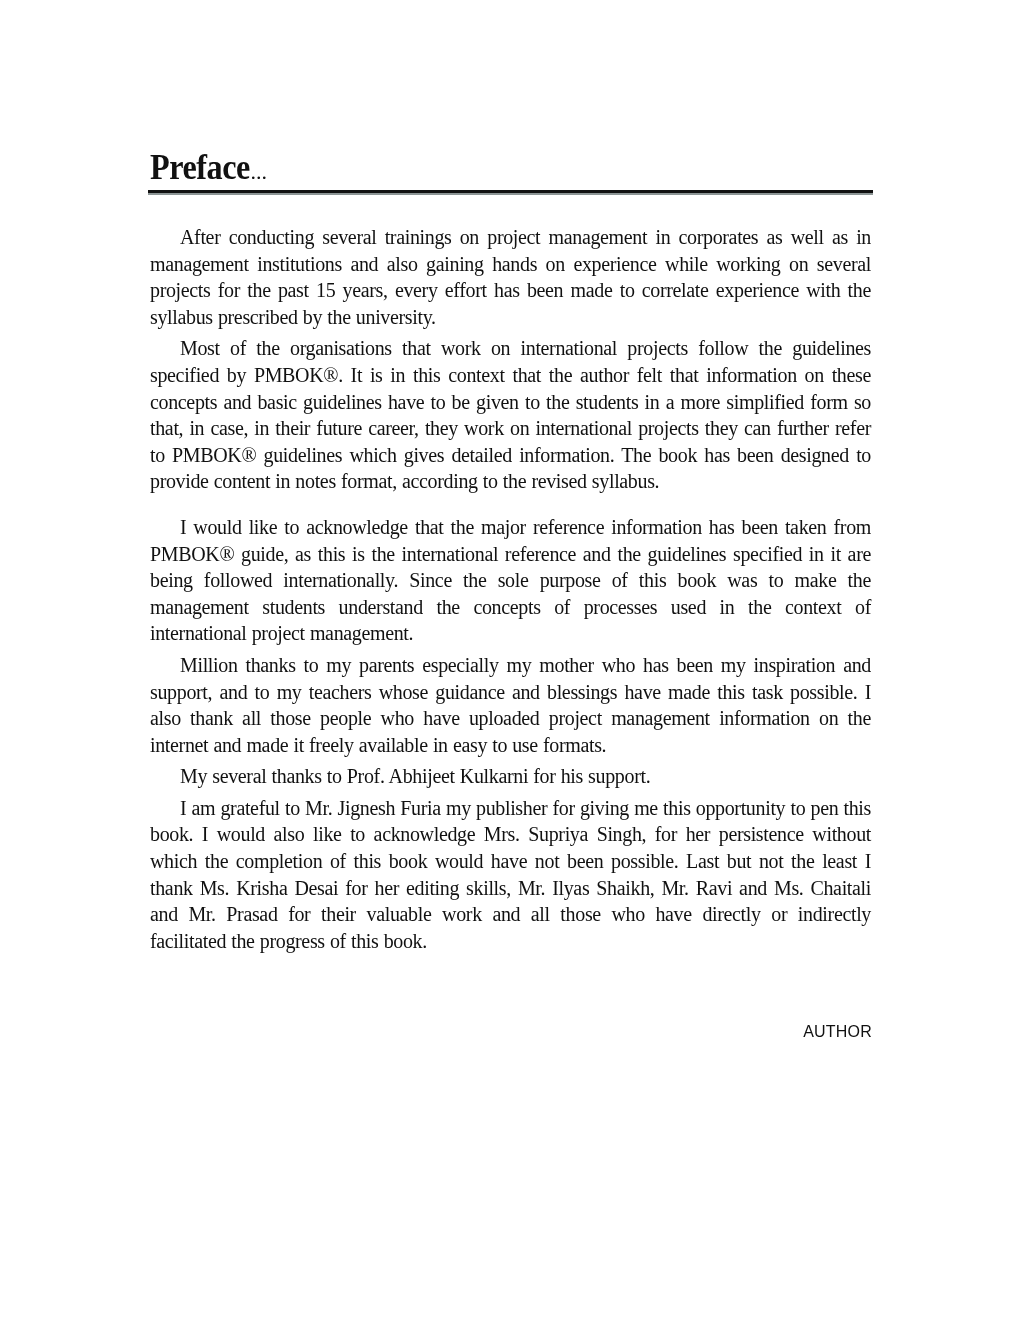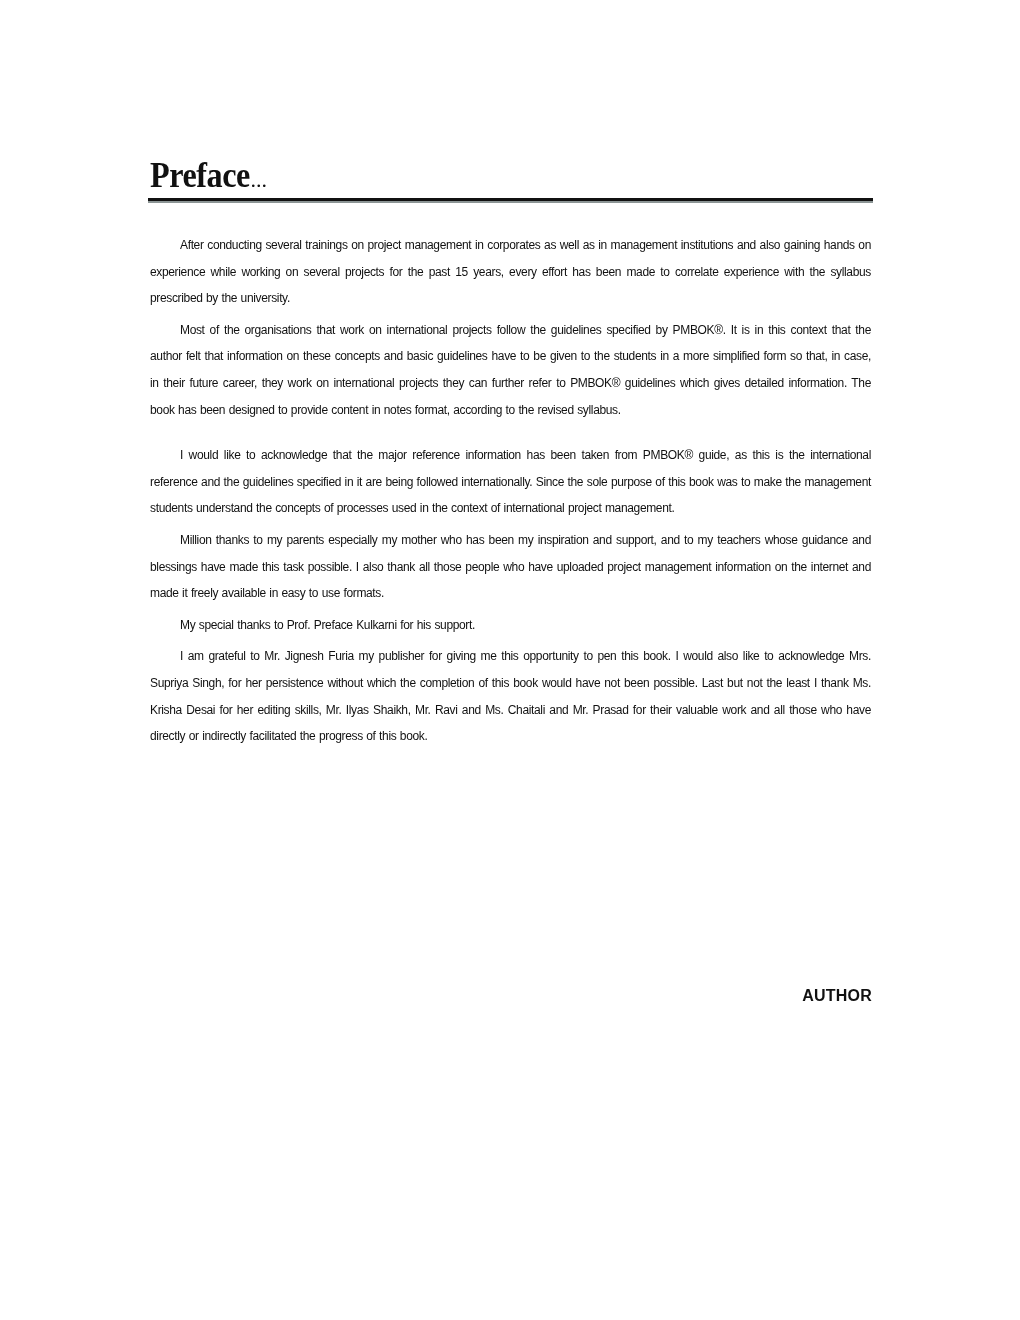--- a/index.html
+++ b/index.html
@@ -12,21 +12,20 @@
       height: 1320px;
       position: relative;
       overflow: hidden;
       color: #111111;
     }
     .page {
       position: absolute;
       left: 148px;
       top: 148px;
       width: 725px;
-      margin-top: 8px;
     }
     .title-row {
       display: flex;
       align-items: baseline;
       height: 40px;
       padding-left: 2px;
     }
     .title {
       font-family: "Liberation Serif", serif;
       font-weight: bold;
@@ -42,59 +41,59 @@
       margin-left: -8px;
     }
     .rule {
       margin-top: 2px;
       height: 3px;
       background: #111;
       border-bottom: 2px solid #8c9595;
     }
     .body {
       margin-top: 29px;
-      font-family: Liberation Sans, sans-serif;
-      font-size: 12px;
+      font-family: Liberation Serif, serif;
+      font-size: 20px;
       line-height: 26.6px;
       text-align: justify;
       padding-left: 2px;
       padding-right: 2px;
       letter-spacing: -0.35px;
       word-spacing: 0.5px;
     }
     .para {
       margin: 0 0 5px 0;
       text-indent: 30px;
     }
     .para.gap-after {
       margin-bottom: 19px;
     }
     .signature {
       position: absolute;
       right: 148px;
-      top: 987px;
+      top: 1023px;
       font-family: "Liberation Sans", sans-serif;
-      font-weight: bold;
+      font-weight: normal;
       font-size: 16px;
       letter-spacing: 0.2px;
     }
   </style>
 </head>
 <body>
 
 <div class="page">
   <div class="title-row">
     <span class="title">Preface</span>
     <span class="ellipsis">...</span>
   </div>
   <div class="rule"></div>
 
   <div class="body">
     <p class="para">After conducting several trainings on project management in corporates as well as in management institutions and also gaining hands on experience while working on several projects for the past 15 years, every effort has been made to correlate experience with the syllabus prescribed by the university.</p>
     <p class="para gap-after">Most of the organisations that work on international projects follow the guidelines specified by PMBOK®. It is in this context that the author felt that information on these concepts and basic guidelines have to be given to the students in a more simplified form so that,  in case, in their future career, they work on international projects they can further refer to PMBOK® guidelines which gives detailed information. The book has been designed to provide content in notes format, according to the revised syllabus.</p>
     <p class="para">I would like to acknowledge that the major reference information has been taken from PMBOK® guide, as this is the international reference and the guidelines specified in it are being followed internationally. Since the sole purpose of this book was to make the management students understand the concepts of processes used in the context of international project management.</p>
     <p class="para">Million thanks to my parents especially my mother who has been my inspiration and support, and to my teachers whose guidance and blessings have made this task possible. I also thank all those people who have uploaded project management information on the internet and made it freely available in easy to use formats.</p>
-    <p class="para">My special thanks to Prof. Preface Kulkarni for his support.</p>
+    <p class="para">My several thanks to Prof. Abhijeet Kulkarni for his support.</p>
     <p class="para">I am grateful to Mr. Jignesh Furia my publisher for giving me this opportunity to pen this book. I would also like to acknowledge Mrs. Supriya Singh, for her persistence without which the completion of this book would have not been possible. Last but not the least I thank Ms. Krisha Desai for her editing skills, Mr. Ilyas Shaikh, Mr. Ravi and Ms. Chaitali and Mr. Prasad for their valuable work and all those who have directly or indirectly facilitated the progress of this book.</p>
   </div>
 </div>
 
 <div class="signature">AUTHOR</div>
 
 </body></html>

